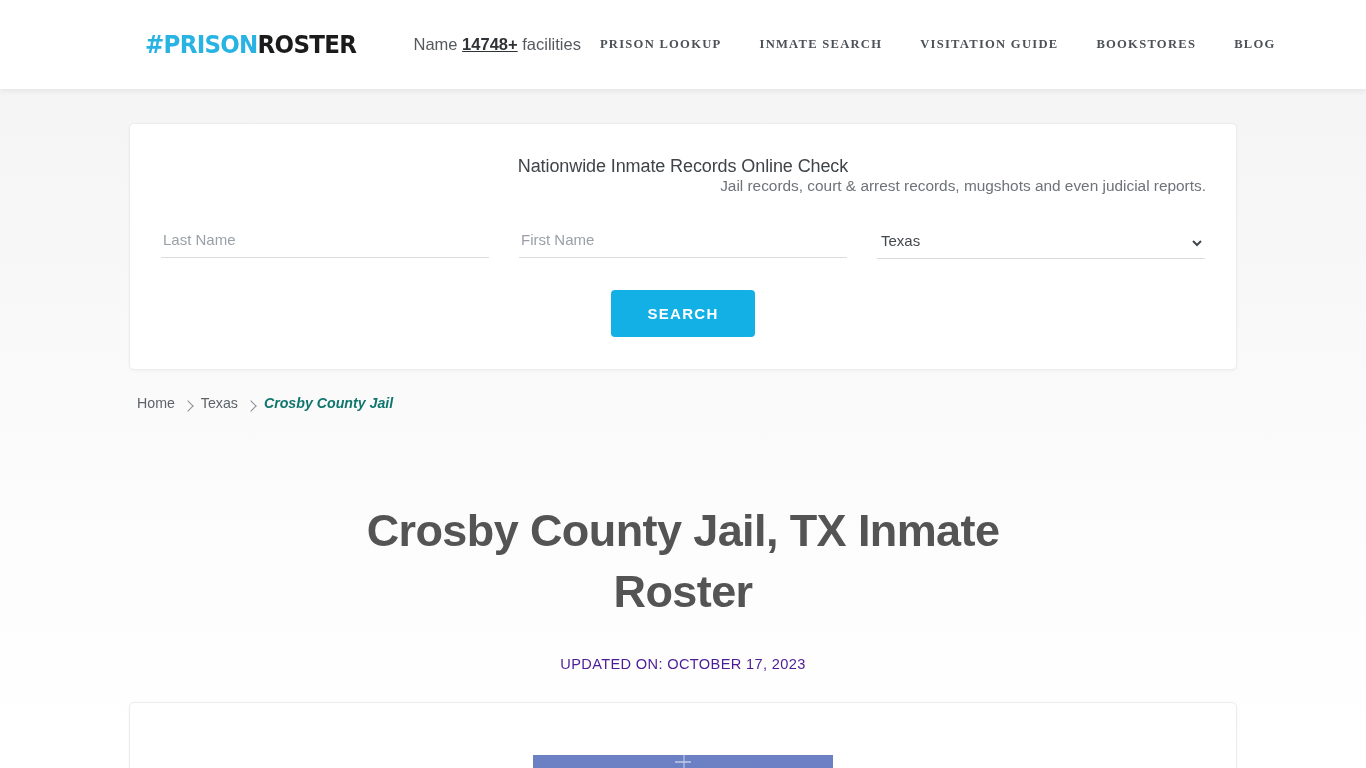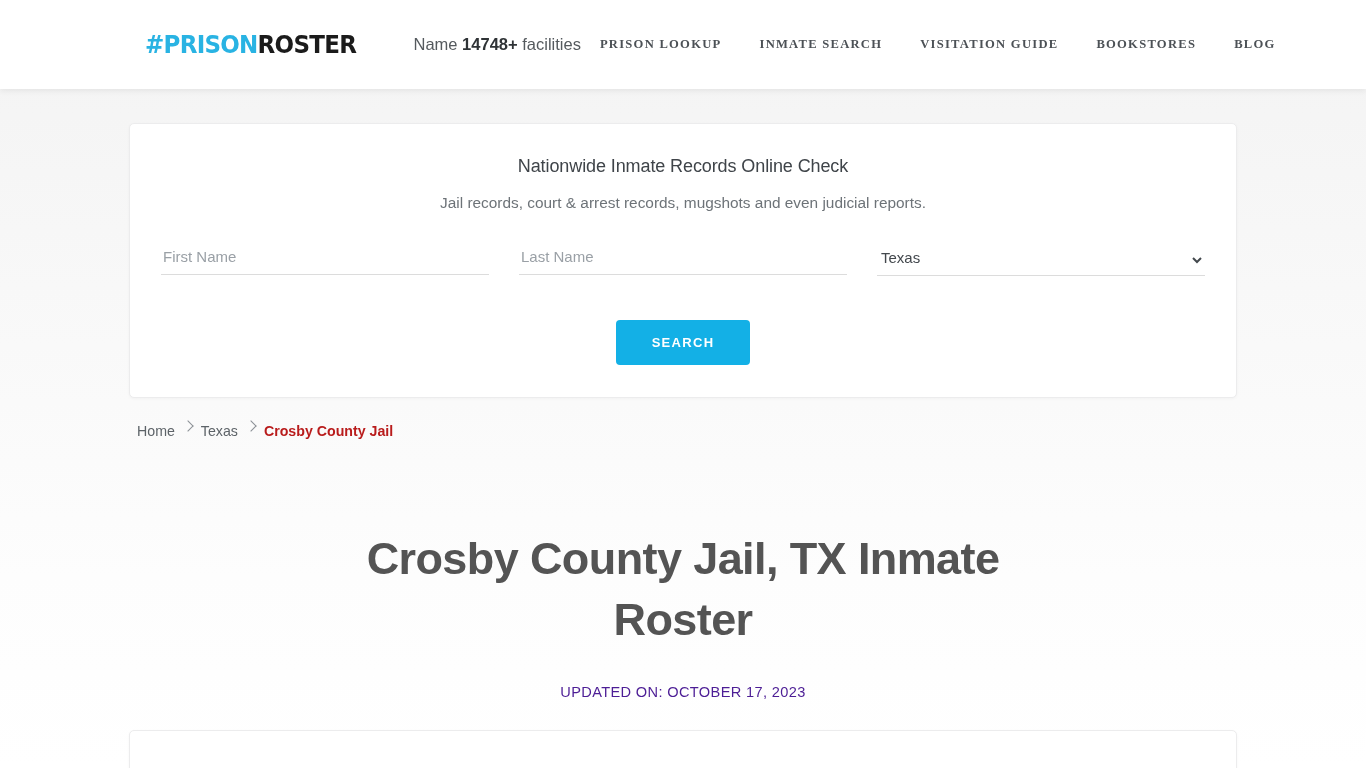--- a/index.html
+++ b/index.html
@@ -41,21 +41,21 @@
   }
   .logo .hash { color: #29b3e3; }
   .logo .roster { color: #1b1b1b; }
 
   .facilities {
     margin-left: 39px;
     font-size: 16.5px;
     color: #555a5e;
     white-space: nowrap;
   }
-  .facilities b { color: #2f3336; font-weight: 700; }
+  .facilities b { color: #2f3336; font-weight: 700; text-decoration: underline; }
 
   .main-nav {
     margin-left: auto;
     display: flex;
     align-items: center;
     gap: 0;
   }
   .nav-link {
     font-size: 12.6px;
     letter-spacing: 1.25px;
@@ -83,24 +83,24 @@
     text-align: center;
   }
   .search-title {
     font-size: 18px;
     font-weight: 400;
     color: #3f4449;
     letter-spacing: -0.1px;
     margin-top: 8px;
   }
   .search-sub {
-    margin-top: 17px;
     font-size: 15.4px;
     color: #6d7378;
     font-weight: 400;
+    text-align: right;
   }
   .form-row {
     margin-top: 32px;
     display: flex;
     justify-content: space-between;
     gap: 30px;
     padding: 0 1px;
   }
   .field { flex: 1 1 0; }
   .field input,
@@ -118,39 +118,39 @@
   }
   .field input::placeholder { color: #9aa0a6; }
   .field select {
     appearance: auto;
     padding-left: 0;
     color: #43484d;
     font-size: 15px;
     height: 32px;
   }
   .search-btn {
-    margin-top: 44px;
+    margin-top: 31px;
     display: inline-block;
     background: #13b0e6;
     color: #ffffff;
     border: none;
     border-radius: 4px;
     font-family: "Liberation Sans", sans-serif;
-    font-size: 13px;
+    font-size: 15px;
     font-weight: 700;
     letter-spacing: 1.3px;
     padding: 15px 36px;
     cursor: pointer;
   }
 
   
   .breadcrumb {
     margin-top: 25px;
     display: flex;
-    align-items: flex-start;
+    align-items: flex-end;
     font-size: 14.2px;
     color: #5d6368;
     padding-left: 8px;
   }
   .breadcrumb a {
     color: #5d6368;
     text-decoration: none;
   }
   .crumb-sep {
     margin: 0 9px;
@@ -158,21 +158,22 @@
     width: 8px;
     height: 8px;
     border-top: 1.6px solid #8b9096;
     border-right: 1.6px solid #8b9096;
     transform: rotate(45deg);
     position: relative;
     top: -1px;
   }
   .crumb-current {
     font-weight: 700;
-    color: #b91c1c;
+    color: #0f766e;
+    font-style: italic;
   }
 
   
   .page-title {
     margin: 90px auto 0;
     max-width: 780px;
     text-align: center;
     font-size: 45px;
     line-height: 1.35;
     font-weight: 700;
@@ -253,24 +254,24 @@
 </header>
 
 <div class="wrap">
 
   <section class="search-card">
     <h2 class="search-title">Nationwide Inmate Records Online Check</h2>
     <p class="search-sub">Jail records, court &amp; arrest records, mugshots and even judicial reports.</p>
 
     <form class="form-row">
       <div class="field">
-        <input type="text" placeholder="First Name" style="">
+        <input type="text" placeholder="Last Name" style="">
       </div>
       <div class="field">
-        <input type="text" placeholder="Last Name" style="">
+        <input type="text" placeholder="First Name" style="">
       </div>
       <div class="field">
         <select>
           <option selected="">Texas</option>
         </select>
       </div>
     </form>
 
     <button class="search-btn" type="submit">SEARCH</button>
   </section>

